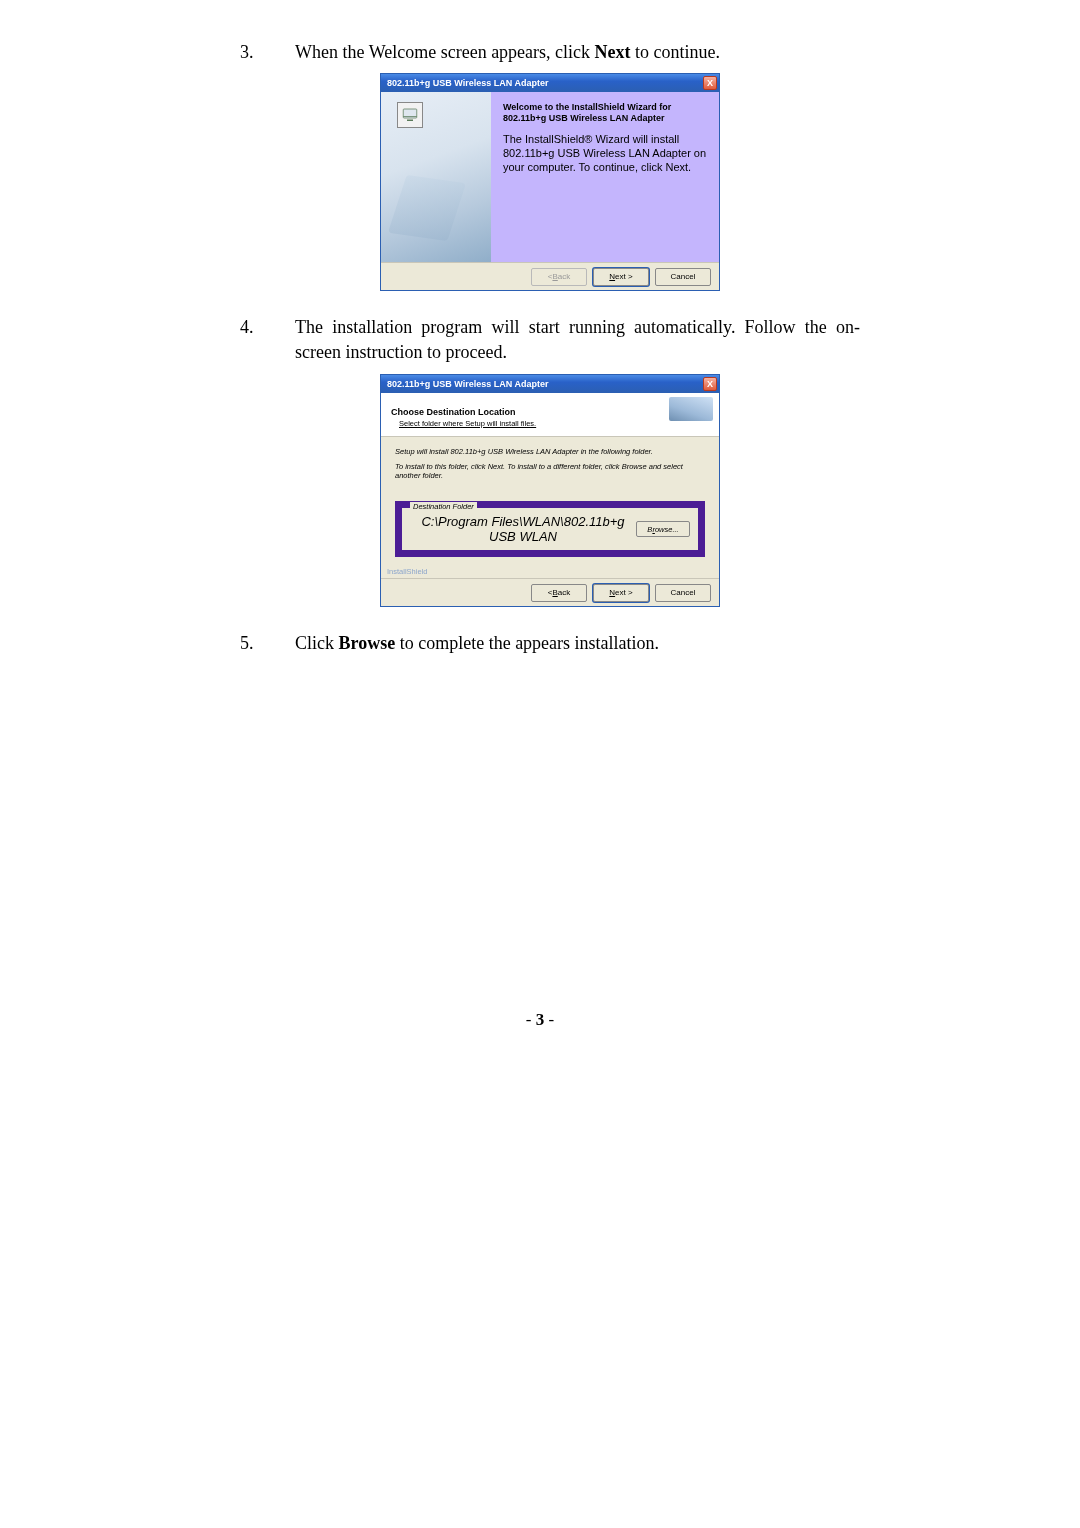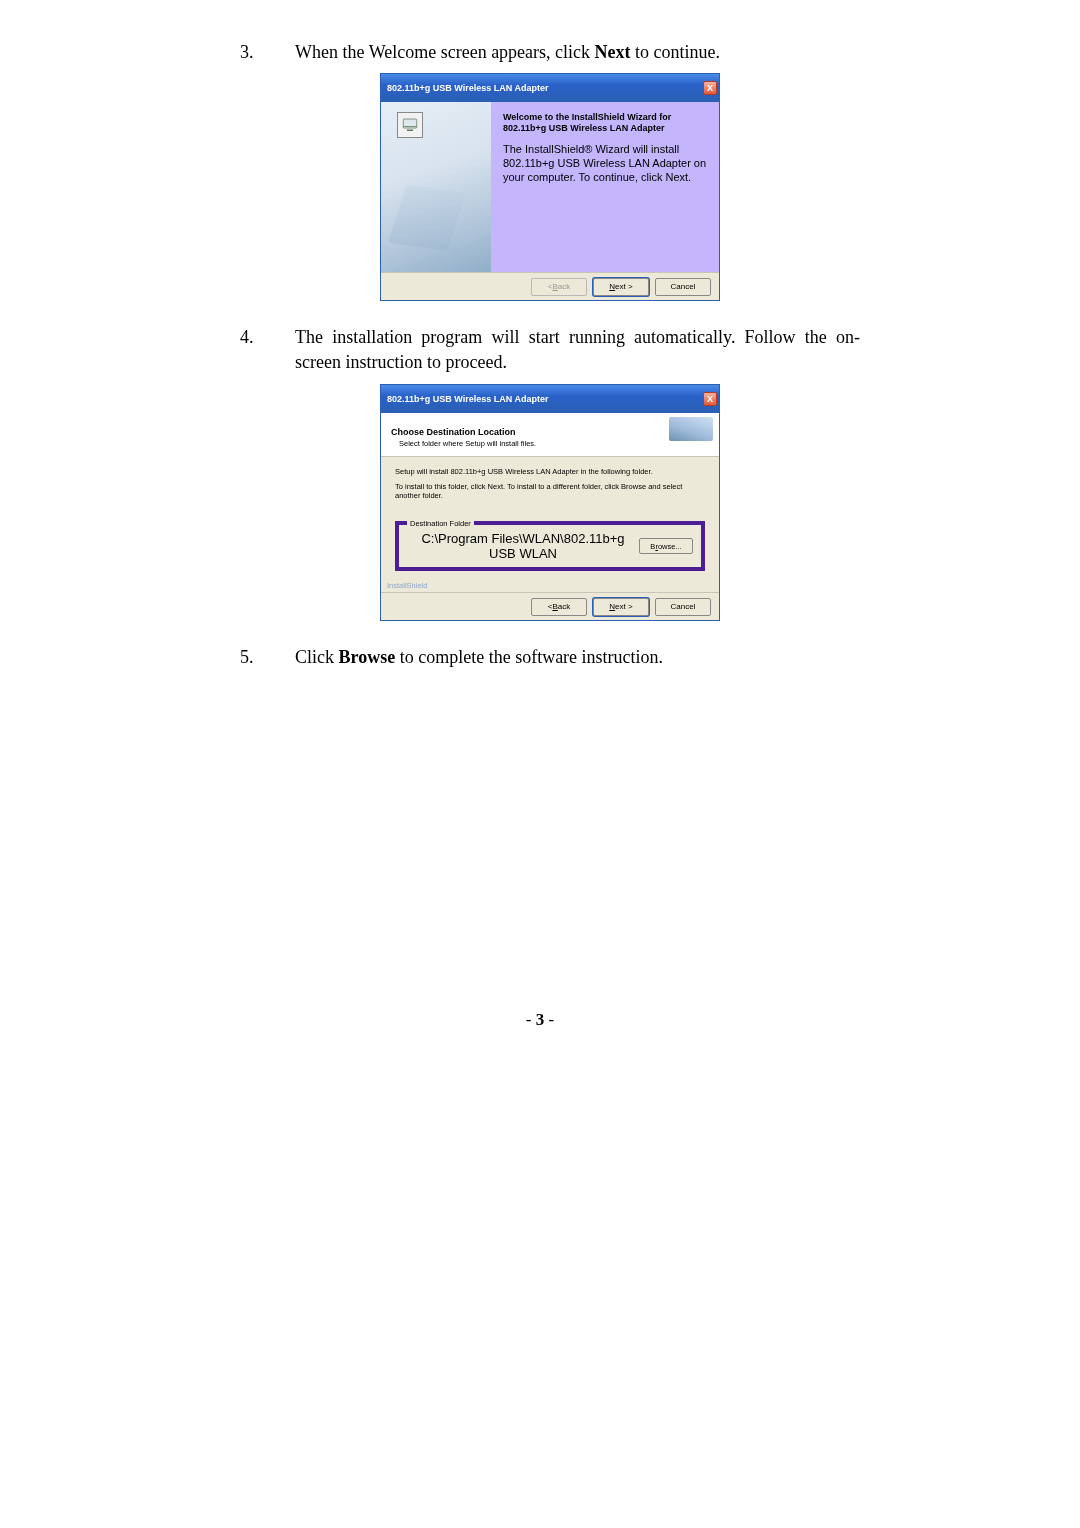--- a/index.html
+++ b/index.html
@@ -41,21 +41,21 @@
     width: 340px;
     border: 1px solid #2b5fb2;
     background: #ece9d8;
     font-family: Tahoma, Arial, sans-serif;
     font-size: 8px;
   }
   .titlebar {
     display: flex;
     align-items: center;
     justify-content: space-between;
-    height: 28px;
+    height: 18px;
     padding: 0 2px 0 6px;
     background: linear-gradient(#4a8be6, #2961c8 40%, #2b5fb2);
     color: #fff;
     font-size: 9px;
     font-weight: bold;
   }
   .close-btn {
     width: 14px; height: 14px;
     background: linear-gradient(#f6b1a1, #e05b3c);
     border: 1px solid #b83a1f;
@@ -153,37 +153,39 @@
   .d2-h-title {
     font-size: 9px;
     font-weight: bold;
     color: #000;
   }
   .d2-h-sub {
     font-size: 7.5px;
     color: #000;
     padding-left: 8px;
     margin-top: 2px;
+    text-decoration: underline;
   }
   .d2-h-decor {
     position: absolute;
     right: 6px; top: 4px;
     width: 44px; height: 24px;
     background: linear-gradient(200deg, #cfe1f5 0%, #9cb9d8 60%, #6e8fb1 100%);
     border-radius: 2px;
   }
   .d2-body {
     padding: 10px 14px 6px 14px;
     color: #000;
     font-size: 7.5px;
+    font-style: italic;
   }
   .d2-text1 { margin-bottom: 6px; }
   .d2-text2 { margin-bottom: 20px; line-height: 1.3; }
   .fieldset {
-    border: 4px solid #4c1d95;
+    border: 7px solid #4c1d95;
     padding: 6px 8px 6px 8px;
     margin-bottom: 4px;
     position: relative;
     display: flex;
     align-items: center;
     justify-content: space-between;
   }
   .fieldset-legend {
     position: absolute;
     top: -6px; left: 8px;
@@ -306,21 +308,21 @@
             <span>ext &gt;</span>
         </span>
         <span class="wbtn">Cancel</span>
       </div>
     </div>
   </div>
 
   <div class="step">
     <div class="step-num">5.</div>
     <div class="step-text">
-      <span>Click </span><span class="bold">Browse</span><span> to complete the software instruction.</span>
+      <span>Click </span><span class="bold">Browse</span><span> to complete the appears installation.</span>
     </div>
   </div>
 
 </div>
 
 <div class="page-number">
   <span class="dash">- </span><span class="num">3</span><span class="dash"> -</span>
 </div>
 
 </body></html>

